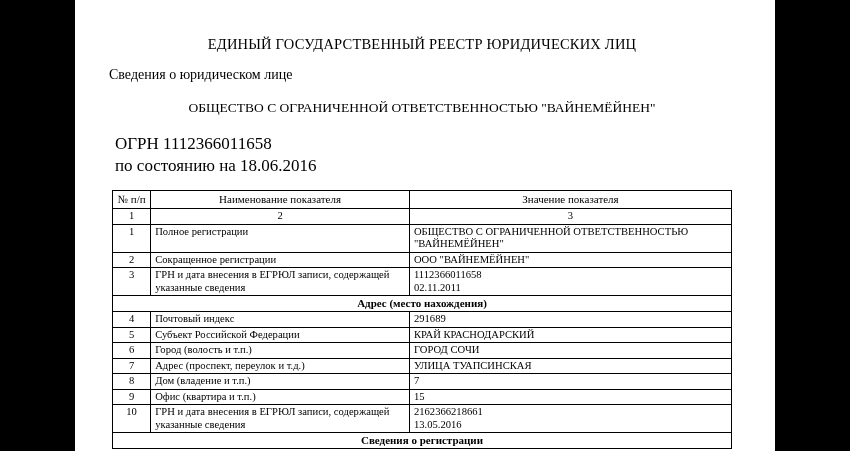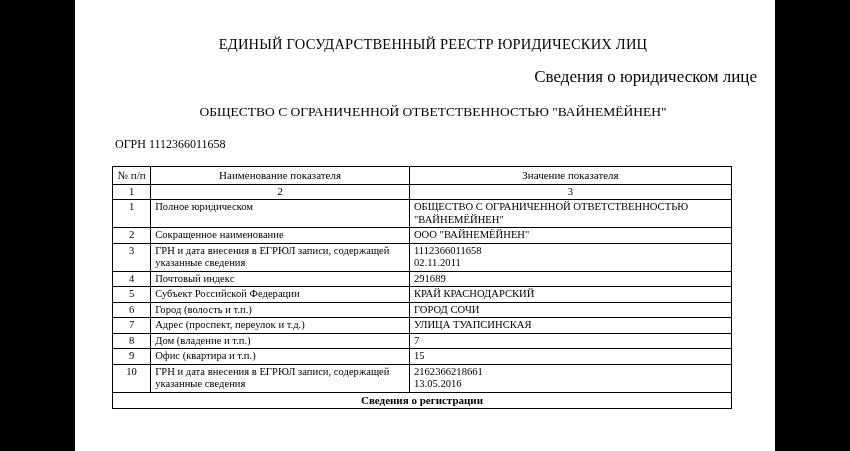--- a/index.html
+++ b/index.html
@@ -13,42 +13,42 @@
   #page {
     position: absolute;
     left: 75px;
     top: 0;
     width: 700px;
     height: 451px;
     background: #ffffff;
     font-family: "Liberation Serif", serif;
     color: #000000;
     box-sizing: border-box;
-    padding: 28px 18px 0 34px;
+    padding: 28px 40px 0 34px;
     overflow: hidden;
   }
   .doc-title {
     text-align: center;
     font-size: 14.5px;
     letter-spacing: 0.2px;
     margin-top: 8px;
   }
   .doc-subtitle {
-    text-align: right;
-    font-size: 17px;
+    text-align: left;
+    font-size: 14px;
     margin-top: 14px;
   }
   .doc-entity {
     text-align: center;
     font-size: 13.5px;
     margin-top: 17px;
   }
   .meta {
     margin-top: 17px;
-    font-size: 12px;
+    font-size: 17px;
     line-height: 1.30;
     padding-left: 6px;
   }
   table.reg {
     margin-top: 13px;
     border-collapse: collapse;
     width: 620px;
     margin-left: 3px;
     font-size: 10.6px;
   }
@@ -91,52 +91,56 @@
 <body>
 
 <div id="page">
 
   <div class="doc-title">ЕДИНЫЙ ГОСУДАРСТВЕННЫЙ РЕЕСТР ЮРИДИЧЕСКИХ ЛИЦ</div>
   <div class="doc-subtitle">Сведения о юридическом лице</div>
   <div class="doc-entity">ОБЩЕСТВО С ОГРАНИЧЕННОЙ ОТВЕТСТВЕННОСТЬЮ "ВАЙНЕМЁЙНЕН"</div>
 
   <div class="meta">
     <div>ОГРН 1112366011658</div>
+    <div>по состоянию на 18.06.2016</div>
   </div>
 
   <table class="reg">
     <tbody>
       <tr class="head">
         <td class="num">№ п/п</td>
         <td class="name">Наименование показателя</td>
         <td class="value">Значение показателя</td>
       </tr>
       <tr class="colnums">
         <td class="num">1</td>
         <td class="name">2</td>
         <td class="value">3</td>
       </tr>
 
       <tr>
         <td class="num">1</td>
-        <td class="name">Полное юридическом</td>
+        <td class="name">Полное регистрации</td>
         <td class="value vline">ОБЩЕСТВО С ОГРАНИЧЕННОЙ ОТВЕТСТВЕННОСТЬЮ "ВАЙНЕМЁЙНЕН"</td>
       </tr>
       <tr>
         <td class="num">2</td>
-        <td class="name">Сокращенное наименование</td>
+        <td class="name">Сокращенное регистрации</td>
         <td class="value vline">ООО "ВАЙНЕМЁЙНЕН"</td>
       </tr>
       <tr>
         <td class="num">3</td>
         <td class="name">ГРН и дата внесения в ЕГРЮЛ записи, содержащей указанные сведения</td>
         <td class="value vline">1112366011658
 02.11.2011</td>
       </tr>
 
+      <tr>
+        <td class="section" colspan="3">Адрес (место нахождения)</td>
+      </tr>
       <tr>
         <td class="num">4</td>
         <td class="name">Почтовый индекс</td>
         <td class="value vline">291689</td>
       </tr>
       <tr>
         <td class="num">5</td>
         <td class="name">Субъект Российской Федерации</td>
         <td class="value vline">КРАЙ КРАСНОДАРСКИЙ</td>
       </tr>

